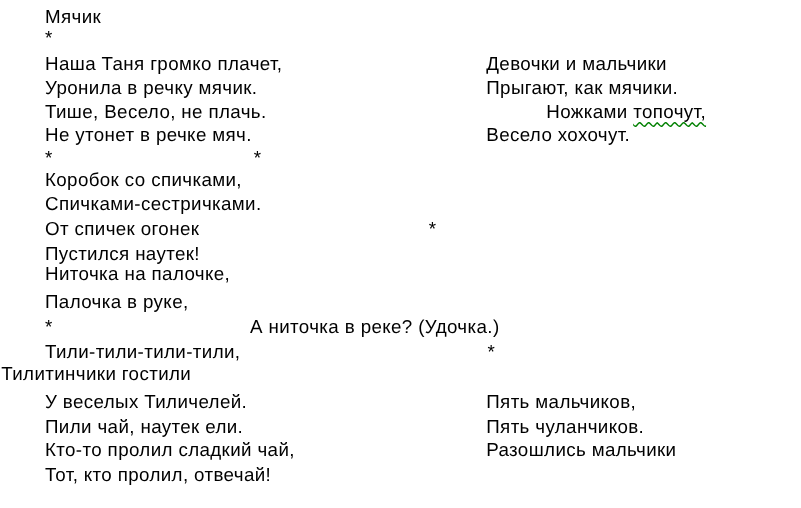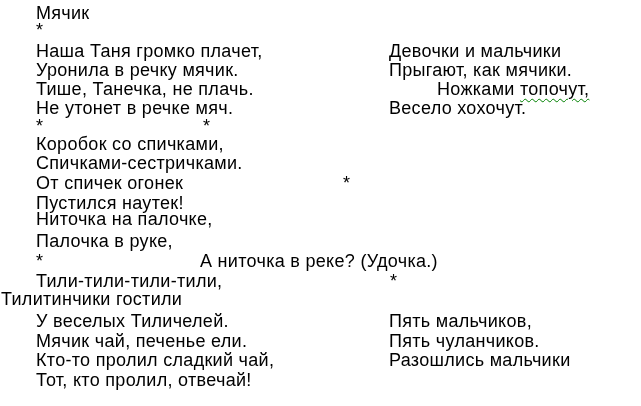--- a/index.html
+++ b/index.html
@@ -7,21 +7,21 @@
     padding: 0;
     background: #ffffff;
   }
   .page {
     position: relative;
     width: 641px;
     height: 406px;
     background: #ffffff;
     color: #000000;
     font-family: "Liberation Sans", "DejaVu Sans", sans-serif;
-    font-size: 18px;
+    font-size: 15px;
     line-height: 19px;
     letter-spacing: 0.3px;
     overflow: hidden;
   }
   .ln {
     position: absolute;
     white-space: pre;
   }
   .grammar-flag {
     text-decoration-line: underline;
@@ -34,21 +34,21 @@
 </style>
 </head>
 <body>
 
 <div class="page">
 
   <span class="ln" style="left:36px; top:4px">Мячик</span>
   <span class="ln" style="left:36px; top:21px">*</span>
   <span class="ln" style="left:36px; top:42px">Наша Таня громко плачет,</span>
   <span class="ln" style="left:36px; top:61px">Уронила в речку мячик.</span>
-  <span class="ln" style="left:36px; top:80px">Тише, Танечка, не плачь.</span>
+  <span class="ln" style="left:36px; top:80px">Тише, Весело, не плачь.</span>
   <span class="ln" style="left:36px; top:99px">Не утонет в речке мяч.</span>
 
   <span class="ln" style="left:389px; top:42px">Девочки и мальчики</span>
   <span class="ln" style="left:389px; top:61px">Прыгают, как мячики.</span>
   <span class="ln" style="left:437px; top:80px"><span>Ножками </span><span class="grammar-flag">топочут,</span></span>
   <span class="ln" style="left:389px; top:99px">Весело хохочут.</span>
 
   <span class="ln" style="left:36px;  top:117px">*</span>
   <span class="ln" style="left:203px; top:117px">*</span>
 
@@ -61,21 +61,21 @@
 
   <span class="ln" style="left:36px;  top:210px">Ниточка на палочке,</span>
   <span class="ln" style="left:36px;  top:232px">Палочка в руке,</span>
   <span class="ln" style="left:36px;  top:252px">*</span>
   <span class="ln" style="left:200px; top:252px">А ниточка в реке? (Удочка.)</span>
 
   <span class="ln" style="left:36px;  top:272px">Тили-тили-тили-тили,</span>
   <span class="ln" style="left:390px; top:272px">*</span>
   <span class="ln" style="left:1px;   top:290px">Тилитинчики гостили</span>
   <span class="ln" style="left:36px;  top:312px">У веселых Тиличелей.</span>
-  <span class="ln" style="left:36px;  top:332px">Мячик чай, печенье ели.</span>
+  <span class="ln" style="left:36px;  top:332px">Пили чай, наутек ели.</span>
   <span class="ln" style="left:36px;  top:351px">Кто-то пролил сладкий чай,</span>
   <span class="ln" style="left:36px;  top:371px">Тот, кто пролил, отвечай!</span>
 
   <span class="ln" style="left:389px; top:312px">Пять мальчиков,</span>
   <span class="ln" style="left:389px; top:332px">Пять чуланчиков.</span>
   <span class="ln" style="left:389px; top:351px">Разошлись мальчики</span>
 
 </div>
 
 </body></html>

